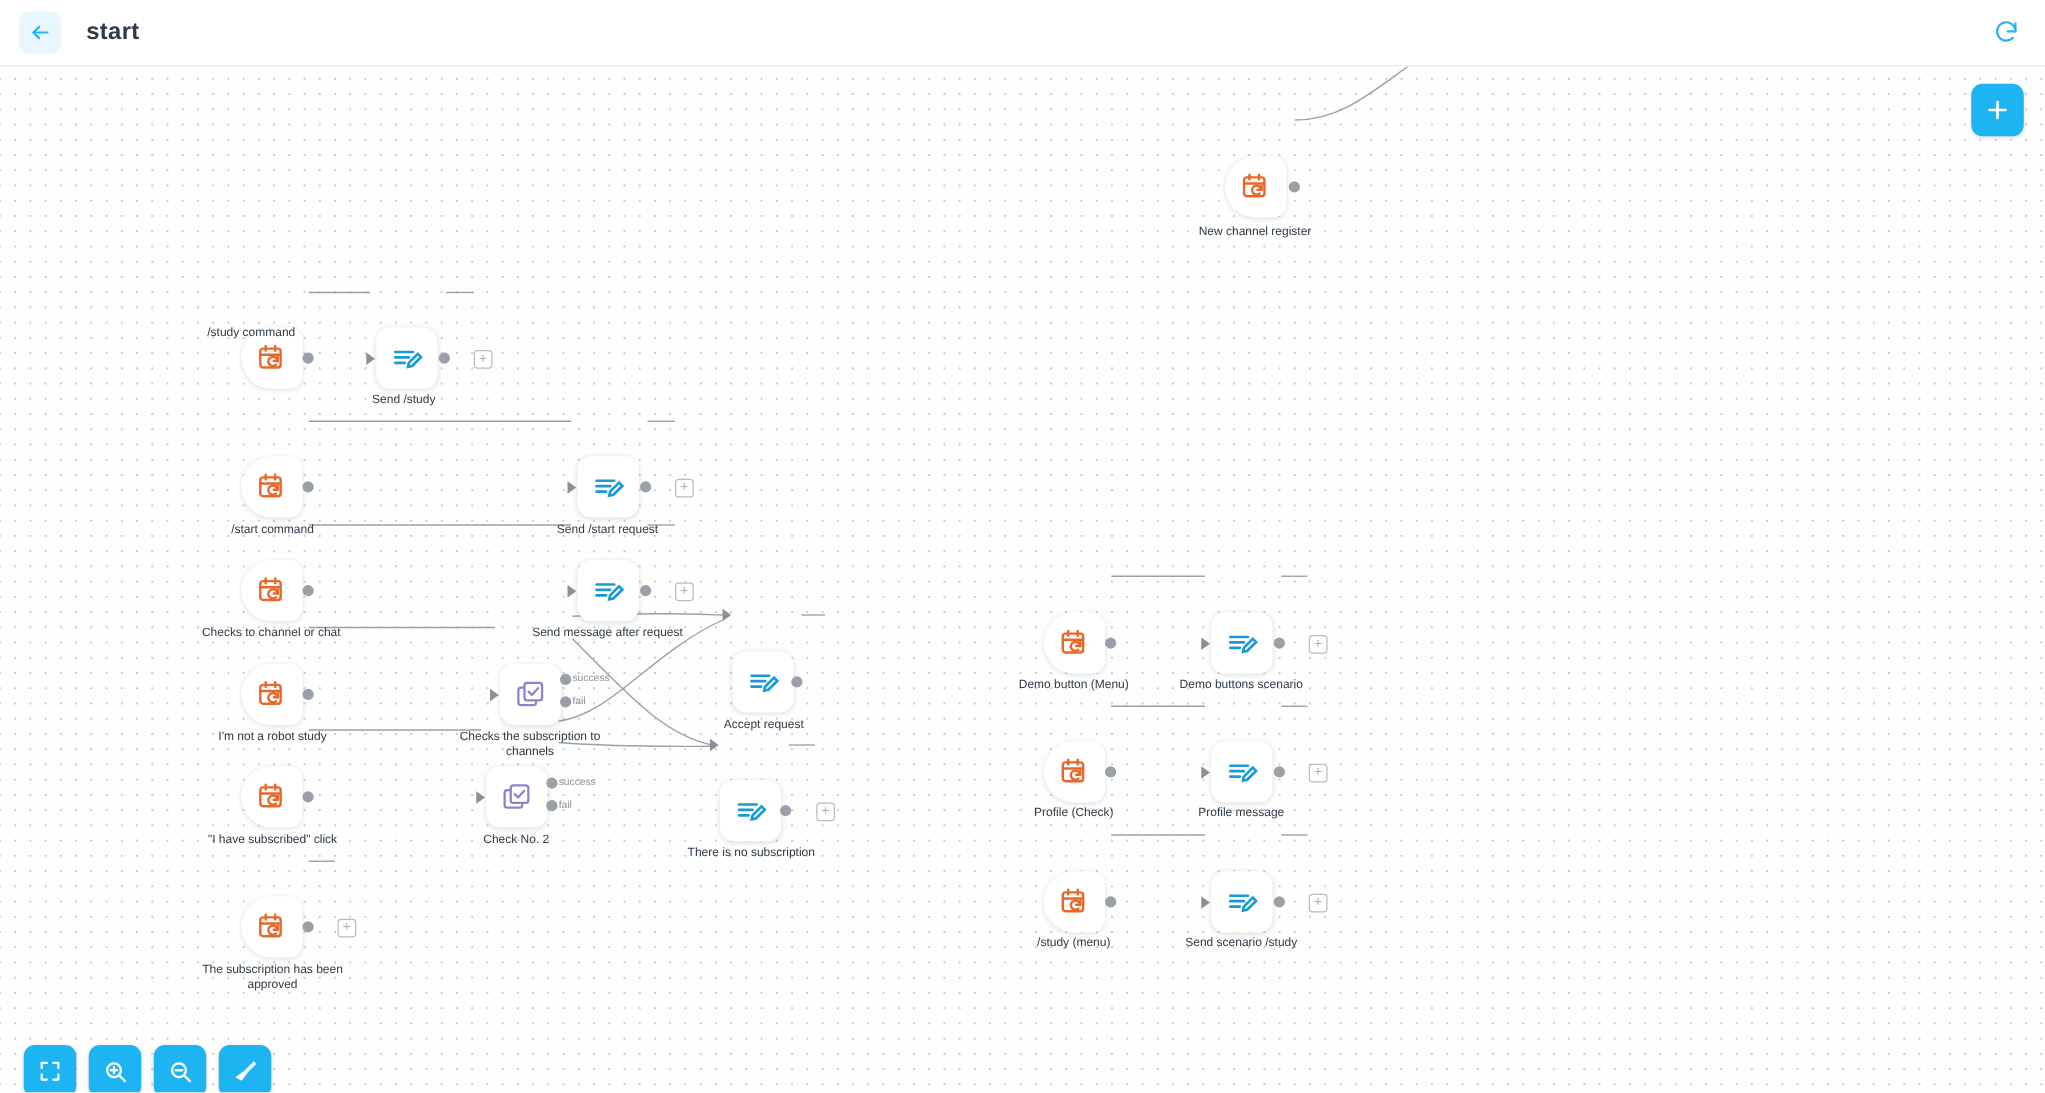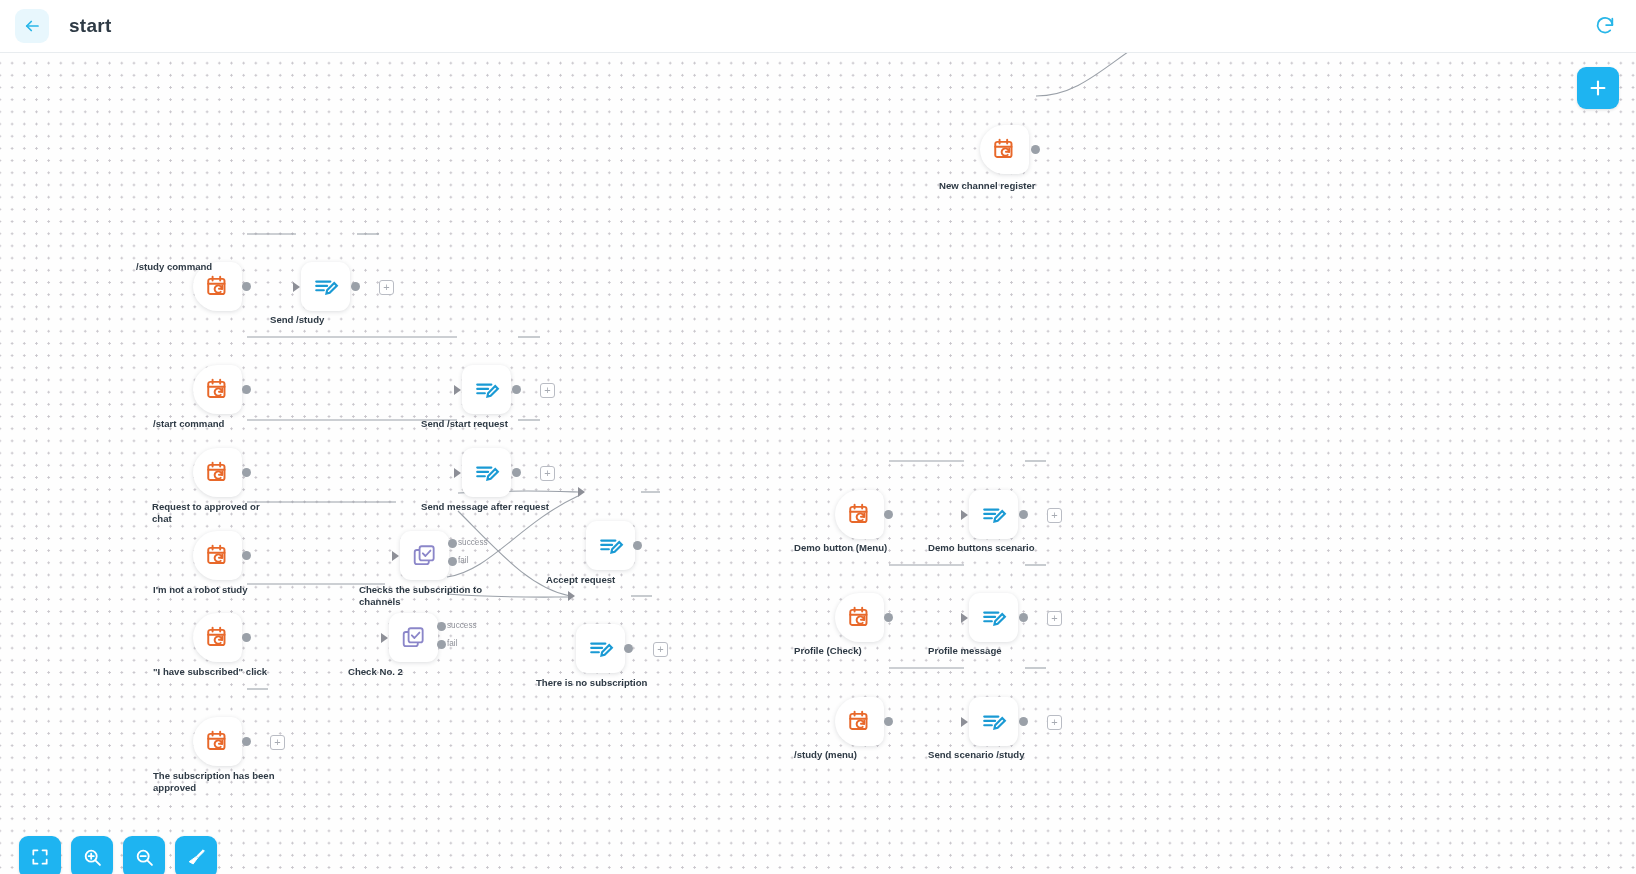--- a/index.html
+++ b/index.html
@@ -68,22 +68,23 @@
   }
   .node.trigger {
     border-top-left-radius: 26px;
     border-bottom-left-radius: 26px;
     border-top-right-radius: 11px;
     border-bottom-right-radius: 11px;
   }
   .node-label {
     position: absolute;
     font-size: 9.6px;
-    font-weight: bold;
+    font-weight: normal;
     color: #2e3a45;
+    text-align: center;
     line-height: 11.5px;
     width: 130px;
     z-index: 7;
     pointer-events: none;
   }
   
   .port {
     position: absolute;
     width: 9px; height: 9px;
     border-radius: 50%;
@@ -247,21 +248,21 @@
         <svg width="26" height="26" viewBox="0 0 24 24" fill="none" stroke="#1a9ad4" stroke-width="2" stroke-linecap="round">
           <line x1="3" y1="7" x2="16" y2="7"></line>
           <line x1="3" y1="11" x2="13" y2="11"></line>
           <line x1="3" y1="15" x2="10" y2="15"></line>
           <path d="M19.6 8.4 L13 15 L12.4 18 L15.4 17.4 L22 10.8 Z" fill="none"></path>
         </svg>
       </span>
     </div>
     <div class="port" style="left:351px; top:229px;"></div>
     <div class="plus-stub" style="left:379px; top:227px;">+</div>
-    <div class="node-label" style="left:270px; top:261px;">Send /study</div>
+    <div class="node-label" style="left:258px; top:261px;">Send /study</div>
 
     <div class="node trigger" style="left:193px; top:312px;">
       <span>
         <svg width="26" height="26" viewBox="0 0 24 24" fill="none" stroke="#e8682a" stroke-width="1.8" stroke-linecap="round" stroke-linejoin="round">
           <rect x="3" y="4.5" width="15" height="14" rx="2"></rect>
             <line x1="3" y1="9" x2="18" y2="9"></line>
           <line x1="7" y1="2.6" x2="7" y2="6"></line>
             <line x1="14" y1="2.6" x2="14" y2="6"></line>
           <path d="M14.5 16.5a3.4 3.4 0 1 1 1.2-2.6"></path>
             <polyline points="15.9,10.6 15.9,13.6 12.9,13.6"></polyline>
@@ -291,21 +292,21 @@
           <rect x="3" y="4.5" width="15" height="14" rx="2"></rect>
             <line x1="3" y1="9" x2="18" y2="9"></line>
           <line x1="7" y1="2.6" x2="7" y2="6"></line>
             <line x1="14" y1="2.6" x2="14" y2="6"></line>
           <path d="M14.5 16.5a3.4 3.4 0 1 1 1.2-2.6"></path>
             <polyline points="15.9,10.6 15.9,13.6 12.9,13.6"></polyline>
         </svg>
       </span>
     </div>
     <div class="port" style="left:242px; top:415px;"></div>
-    <div class="node-label" style="left:152px; top:448px;">Request to approved or chat</div>
+    <div class="node-label" style="left:152px; top:448px;">Checks to channel or chat</div>
     <div class="arrow-in" style="left:454px; top:415px;"></div>
     <div class="node" style="left:462px; top:395px;">
       <span>
         <svg width="26" height="26" viewBox="0 0 24 24" fill="none" stroke="#1a9ad4" stroke-width="2" stroke-linecap="round">
           <line x1="3" y1="7" x2="16" y2="7"></line>
             <line x1="3" y1="11" x2="13" y2="11"></line>
             <line x1="3" y1="15" x2="10" y2="15"></line>
           <path d="M19.6 8.4 L13 15 L12.4 18 L15.4 17.4 L22 10.8 Z"></path>
         </svg>
       </span>

